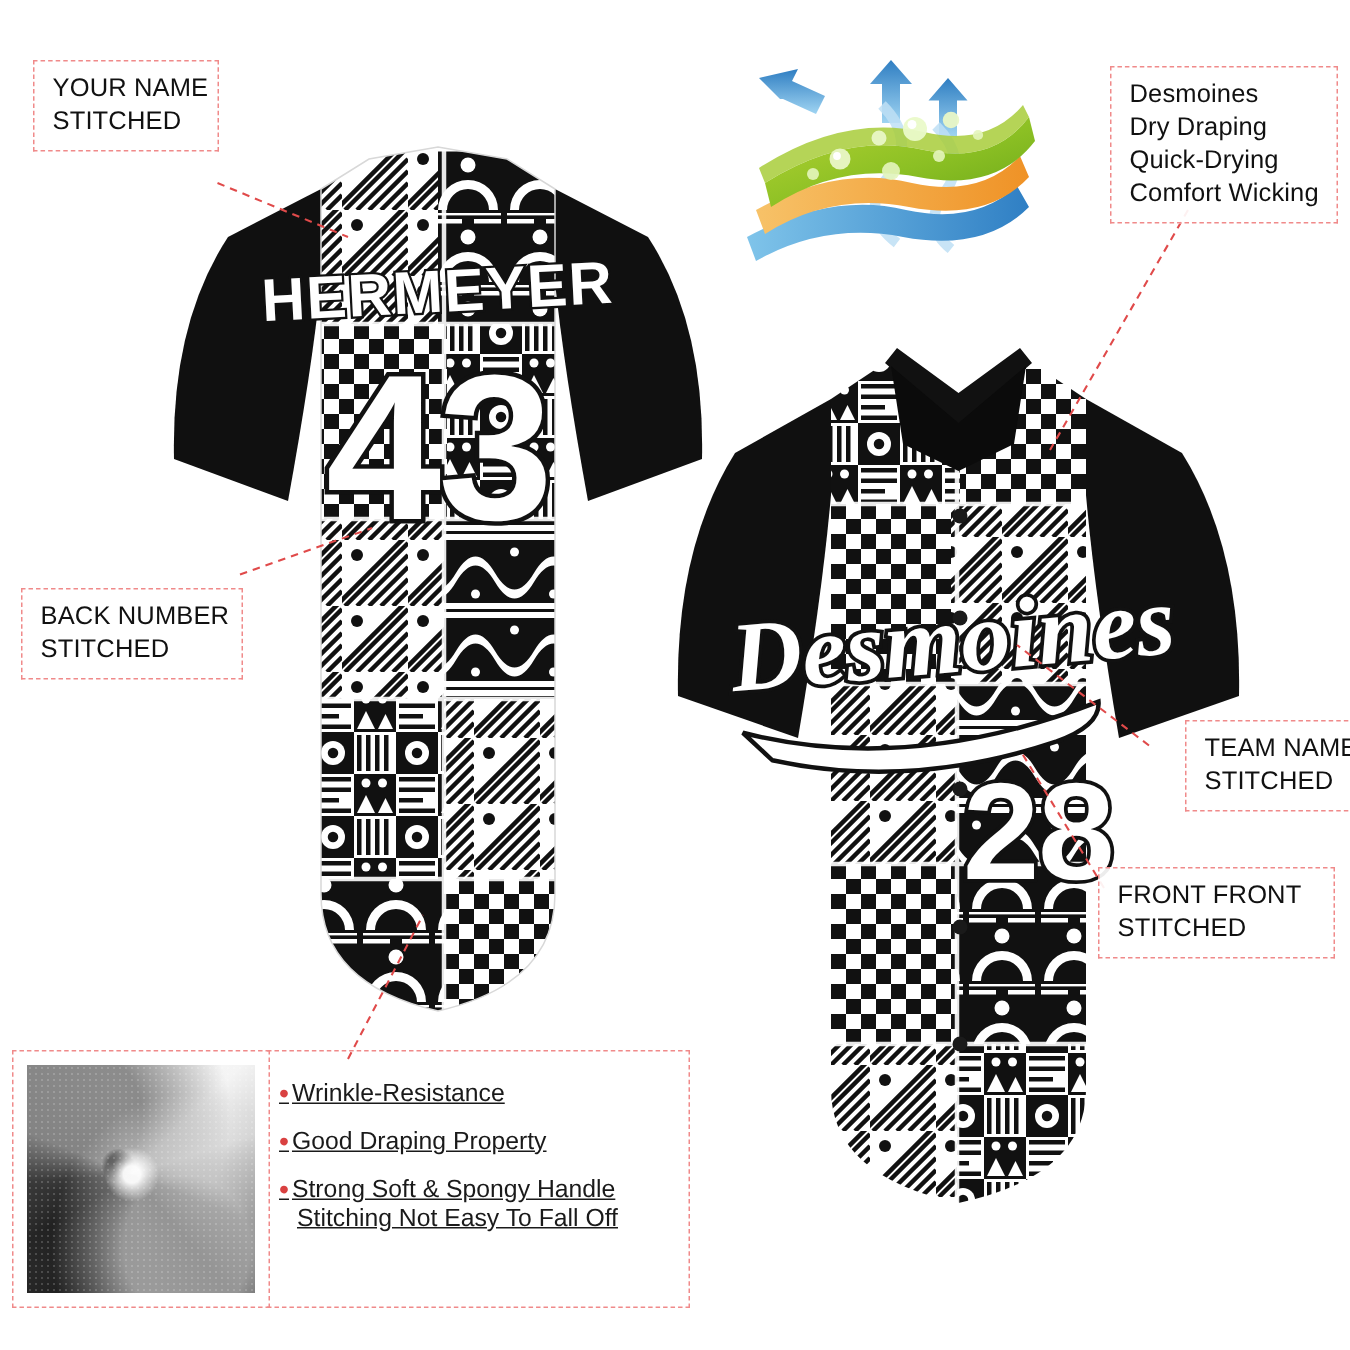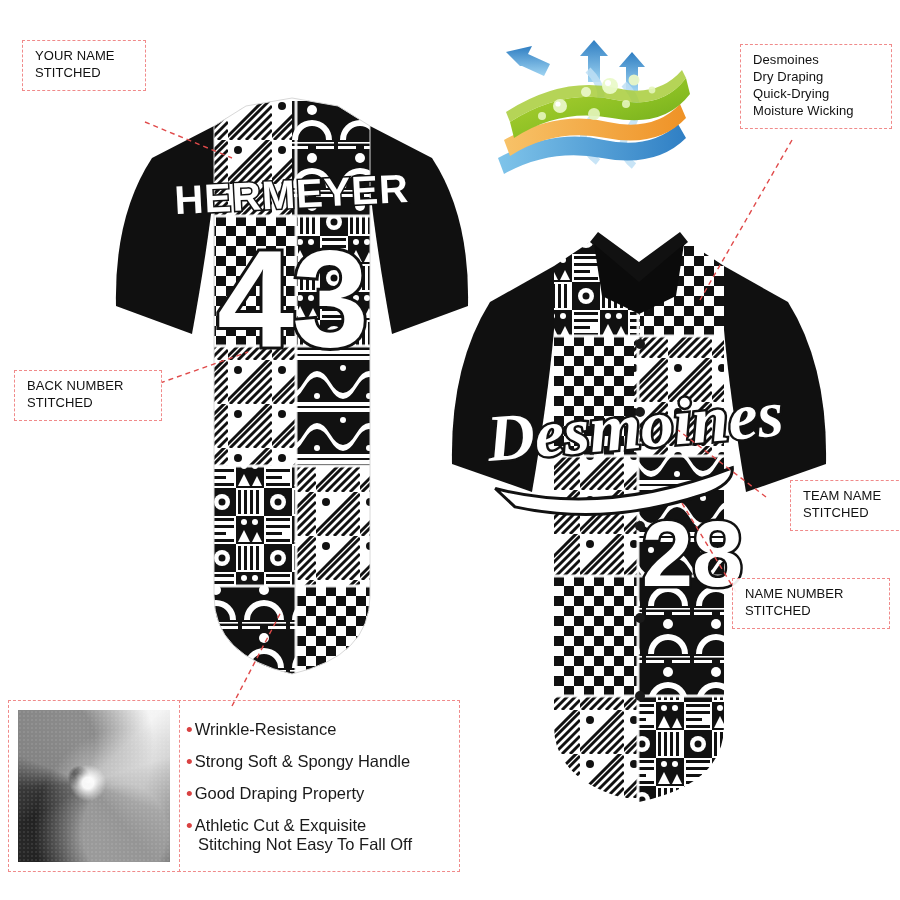--- a/index.html
+++ b/index.html
@@ -17,21 +17,21 @@
   }
 
   
   .callout {
     position: absolute;
     border: 1px dashed #f08a8a;
     background: rgba(255,255,255,0.92);
     padding: 7px 10px 8px 12px;
     box-sizing: border-box;
     color: #111111;
-    font-size: 13px;
+    font-size: 17px;
     line-height: 1.30;
     letter-spacing: .1px;
     white-space: nowrap;
     z-index: 40;
   }
   .callout div { white-space: nowrap; }
 
   .leader { position: absolute; z-index: 35; pointer-events: none; }
 
   
@@ -44,20 +44,21 @@
     box-sizing: border-box;
     z-index: 40;
     padding: 6px 0 0 8px;
   }
   .feat {
     font-size: 16.5px;
     color: #1a1a1a;
     line-height: 1;
     margin-top: 13px;
     white-space: nowrap;
+    text-decoration: underline;
   }
   .feat .dot { color: #d94141; font-size: 19px; vertical-align: -1px; margin-right: 2px; }
   .feat.nodot { padding-left: 12px; margin-top: 1px; }
 
   
   #swatch-frame {
     position: absolute;
     left: 8px; top: 700px;
     width: 172px; height: 172px;
     border: 1px dashed #f08a8a;
@@ -395,61 +396,58 @@
       <circle cx="66" cy="86" r="4" fill="#e4f5bd" opacity=".9"></circle>
       <circle cx="176" cy="60" r="3.4" fill="#e4f5bd" opacity=".9"></circle>
     </g>
   </svg>
 
   <div class="callout" style="left:22px; top:40px; width:124px;">
     <div>YOUR NAME</div>
     <div>STITCHED</div>
   </div>
 
-  <div class="callout" style="left:14px; top:370px; width:148px;">
+  <div class="callout" style="left:14px; top:392px; width:148px;">
     <div>BACK NUMBER</div>
     <div>STITCHED</div>
   </div>
 
   <div class="callout" style="left:790px; top:480px; width:124px;">
     <div>TEAM NAME</div>
     <div>STITCHED</div>
   </div>
 
   <div class="callout" style="left:732px; top:578px; width:158px;">
-    <div>NAME NUMBER</div>
+    <div>FRONT FRONT</div>
     <div>STITCHED</div>
   </div>
 
   <div class="callout" style="left:740px; top:44px; width:152px;">
     <div>Desmoines</div>
     <div>Dry Draping</div>
     <div>Quick-Drying</div>
-    <div>Moisture Wicking</div>
+    <div>Comfort Wicking</div>
   </div>
 
   <div id="swatch-frame">
     <div id="swatch">
       <div class="sw-a"></div>
       <div class="sw-b"></div>
       <div class="sw-mesh"></div>
     </div>
   </div>
 
   <div id="feature-box">
     <div class="feat">
       <span class="dot">•</span><span>Wrinkle-Resistance</span>
     </div>
     <div class="feat">
-      <span class="dot">•</span><span>Strong Soft &amp; Spongy Handle</span>
-    </div>
-    <div class="feat">
       <span class="dot">•</span><span>Good Draping Property</span>
     </div>
     <div class="feat">
-      <span class="dot">•</span><span>Athletic Cut &amp; Exquisite</span>
+      <span class="dot">•</span><span>Strong Soft &amp; Spongy Handle</span>
     </div>
     <div class="feat nodot">
       <span>Stitching Not Easy To Fall Off</span>
     </div>
   </div>
 
 </div>
 
 </body></html>

